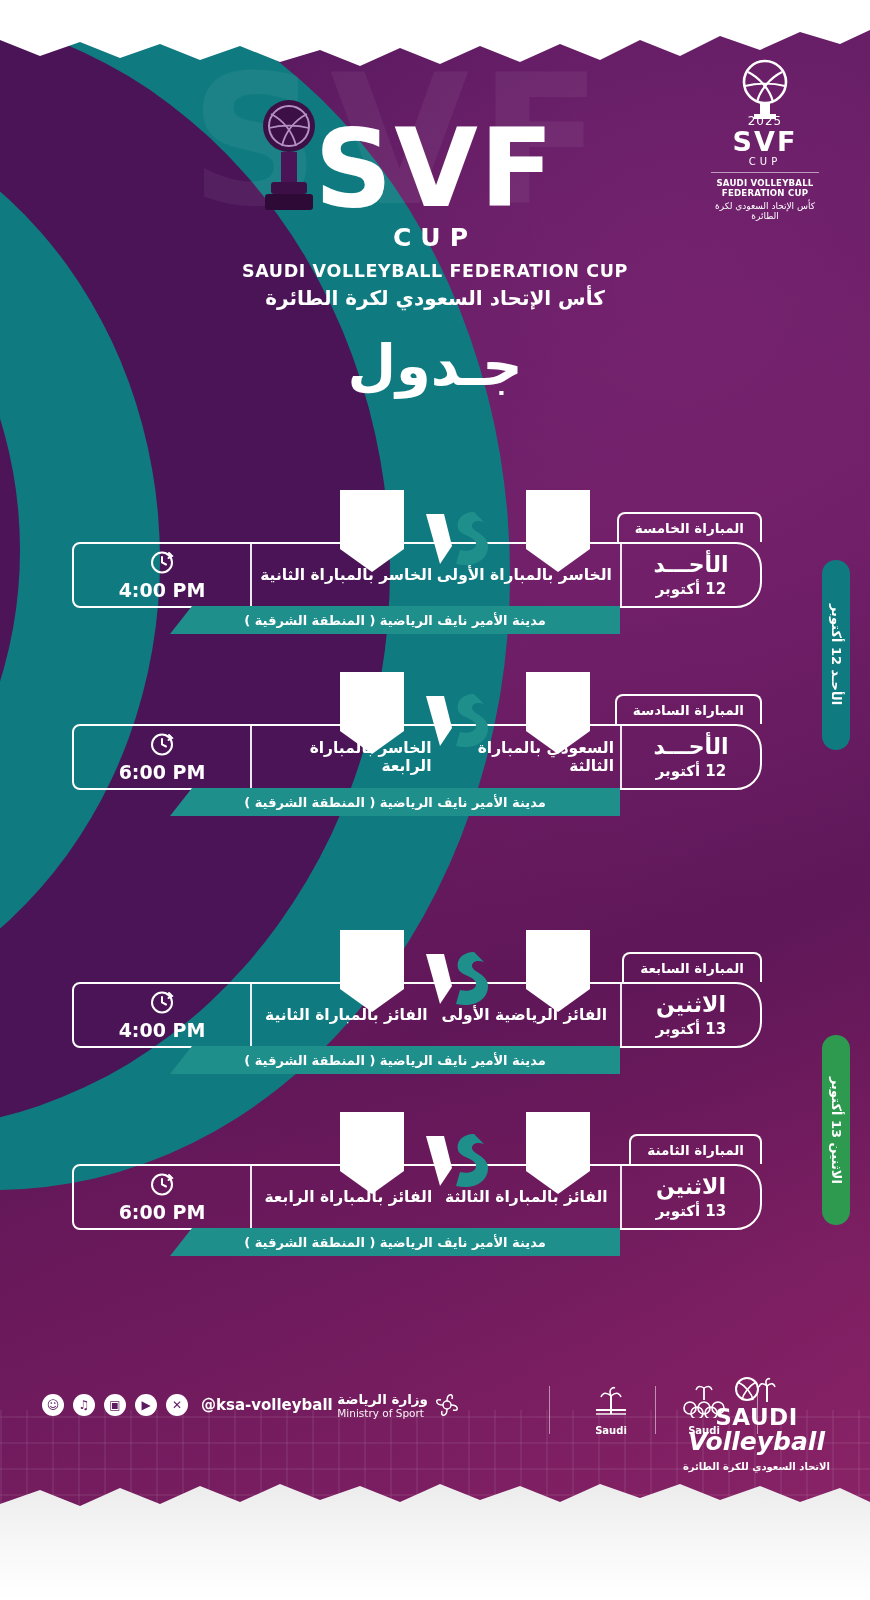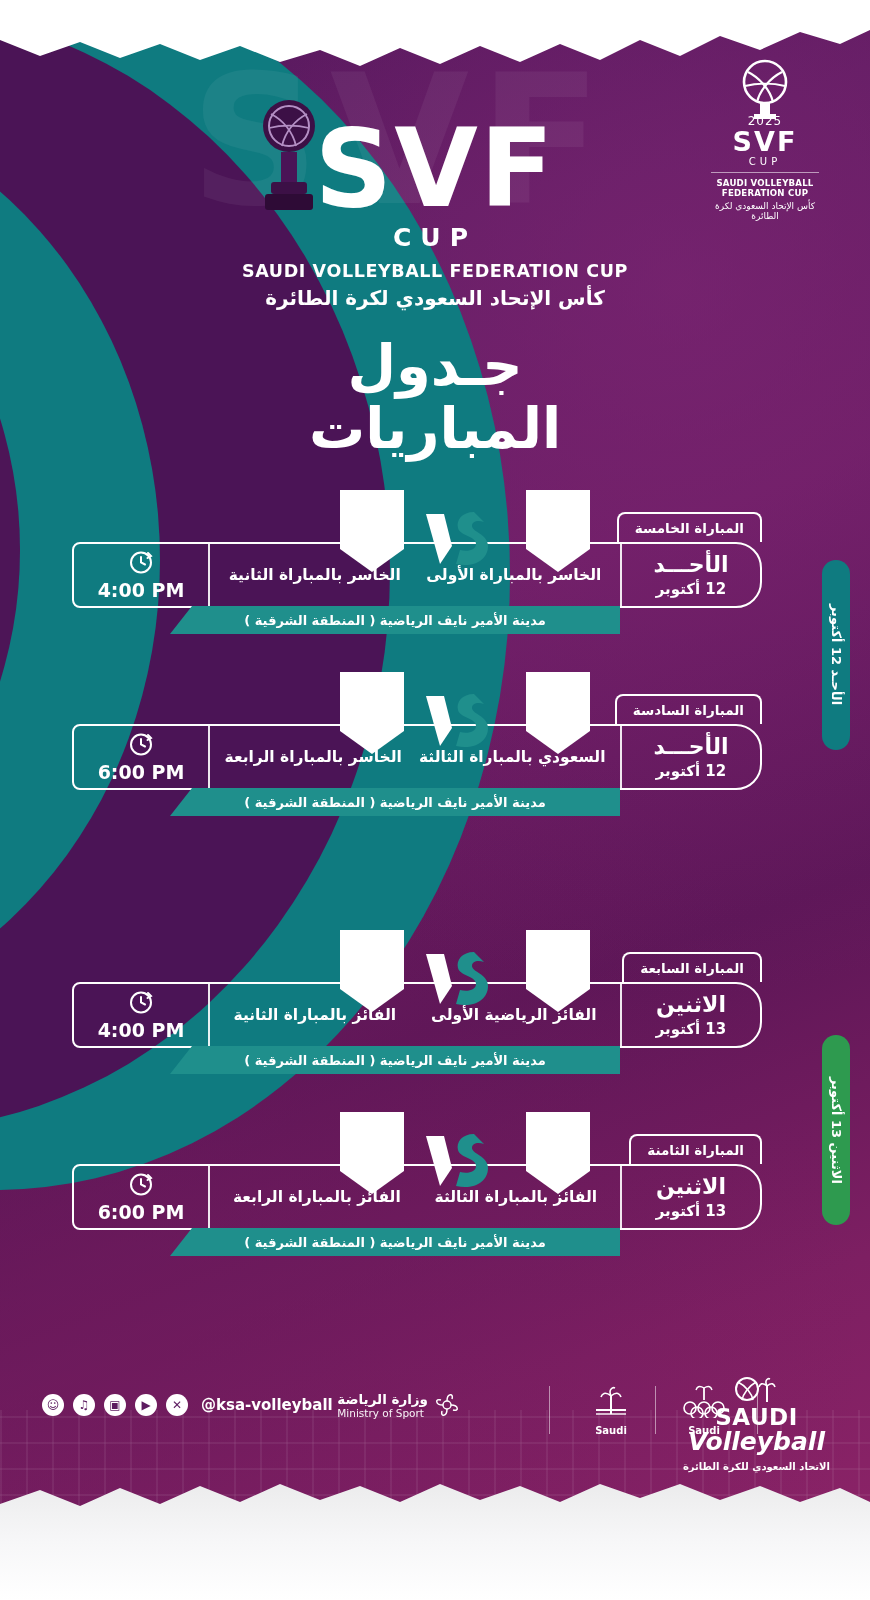--- a/index.html
+++ b/index.html
@@ -182,21 +182,21 @@
     align-items: center; justify-content: center; color: #fff;
     border-left: 2px solid rgba(255,255,255,.9);
   }
   .date-day { font-size: 22px; font-weight: 800; letter-spacing: 4px; }
   .date-sub { font-size: 15px; font-weight: 600; margin-top: 3px; }
   .teams-box {
     flex: 1; display: flex; align-items: center; justify-content: space-around;
     color: #fff; font-size: 15.5px; font-weight: 700; padding: 0 6px;
   }
   .time-box {
-    width: 136px; display: flex; flex-direction: column;
+    width: 178px; display: flex; flex-direction: column;
     align-items: center; justify-content: center; color: #fff;
     border-right: 2px solid rgba(255,255,255,.9);
     gap: 4px;
   }
   .time-text { font-size: 19px; font-weight: 800; direction: ltr; }
 
   .match-label {
     position: absolute; top: 22px; right: 0; height: 30px;
     padding: 0 16px; display: flex; align-items: center;
     color: #fff; font-size: 13.5px; font-weight: 700;
@@ -287,21 +287,20 @@
         </svg>
         <span>SVF</span>
       </div>
       <div class="cup-word">CUP</div>
       <div class="fed-en">SAUDI VOLLEYBALL FEDERATION CUP</div>
       <div class="fed-ar">كأس الإتحاد السعودي لكرة الطائرة</div>
     </div>
 
     <div class="page-title">
       <div class="l1">جـدول</div>
-      <div class="l2">المباريات</div>
     </div>
 
     <div class="day-rail rail-1">
       <span>الأحـد 12 أكتوبر</span>
     </div>
     <div class="day-rail rail-2">
       <span>الاثنين 13 أكتوبر</span>
     </div>
 
     <div class="match m1">

